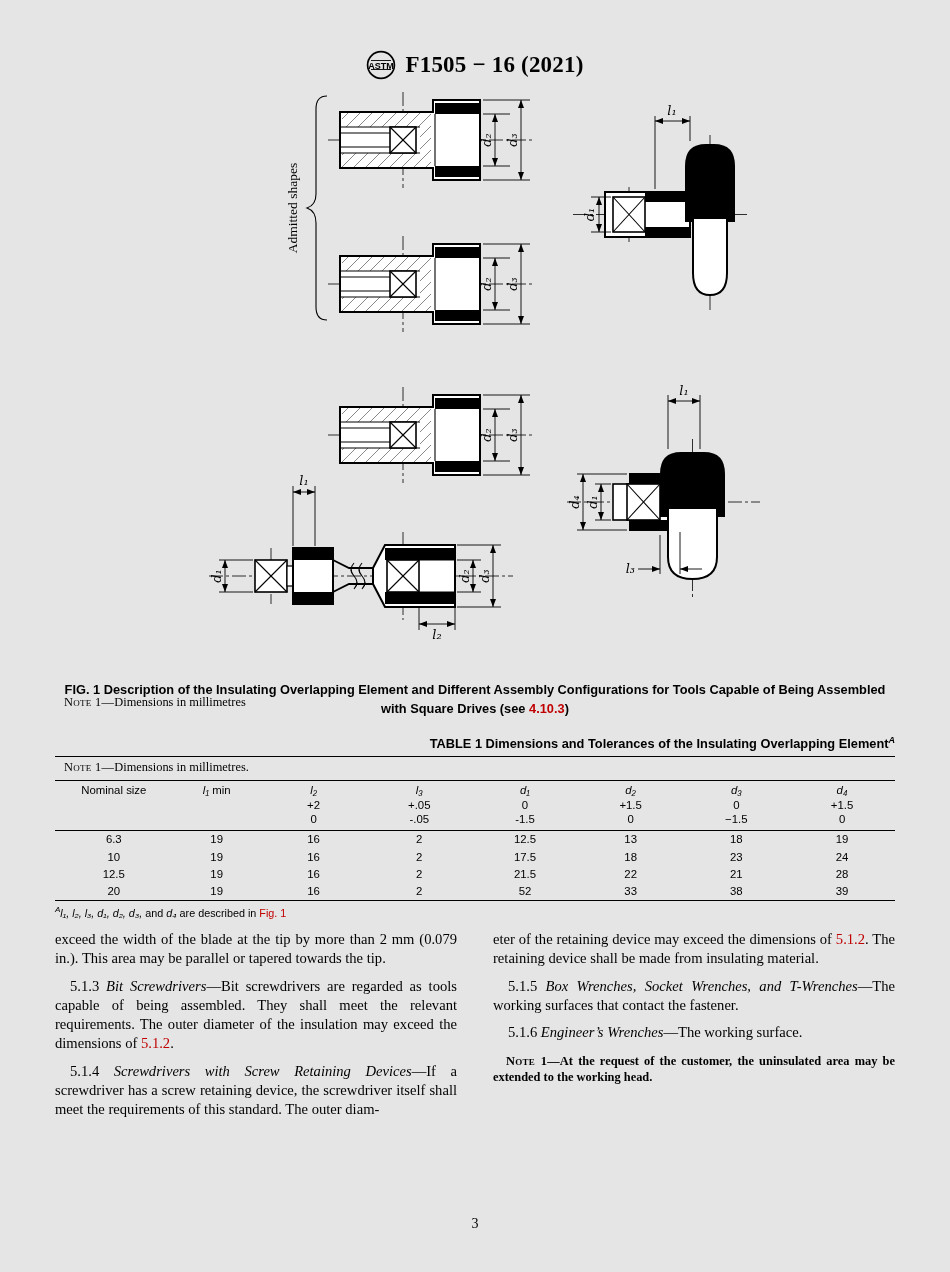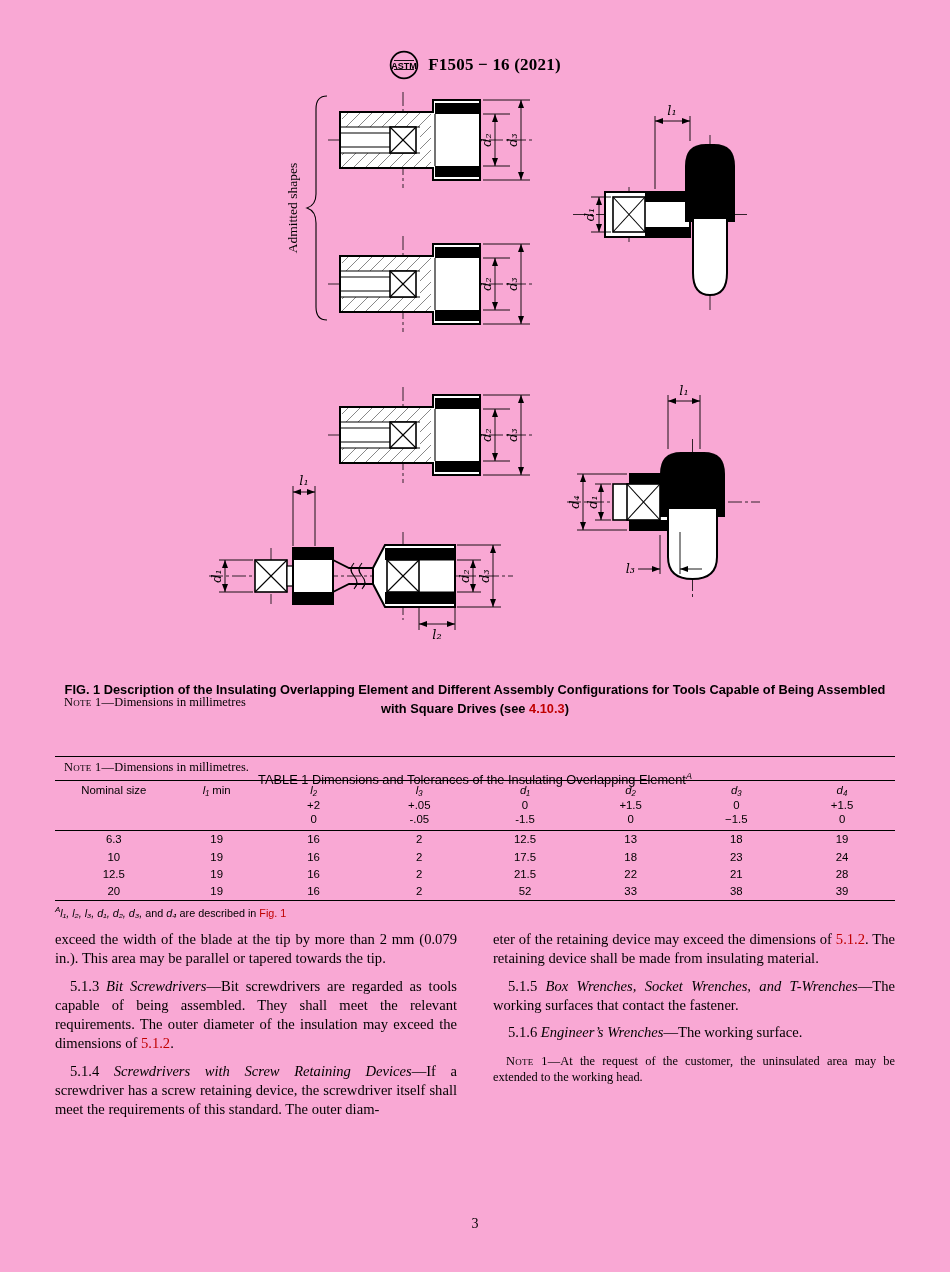--- a/index.html
+++ b/index.html
@@ -1,67 +1,67 @@
 <!DOCTYPE html>
 <html><head>
 <meta charset="utf-8">
 <style>
   html,body { margin:0; padding:0; background:#ffffff; }
   .page {
     position:relative; width:950px; height:1272px; margin:0 auto;
-    background:#f9a8d4; color:#000;
+    background:#e5e5e5; color:#000;
     font-family:"Liberation Serif","DejaVu Serif",serif;
     overflow:hidden;
   }
   
   .hdr { position:absolute; top:50px; left:0; width:100%;
          display:flex; justify-content:center; align-items:center; gap:9px; }
-  .doc-num { font-weight:bold; font-size:17px; letter-spacing:0.2px; }
+  .doc-num { font-weight:bold; font-size:23px; letter-spacing:0.2px; }
   
   .figwrap { position:absolute; left:55px; top:92px; width:840px; height:575px; }
   .oln  { fill:#fff; stroke:#000; stroke-width:2; }
   .blk  { fill:#000; stroke:none; }
   .thin { stroke:#000; stroke-width:1.1; fill:none; }
   .hat  { stroke:#555; stroke-width:0.7; }
   .cl   { stroke:#000; stroke-width:0.8; fill:none; stroke-dasharray:14 3 3 3; }
   .dim  { stroke:#000; stroke-width:0.9; fill:none; }
   .ah   { fill:#000; stroke:none; }
   .dl   { font:italic 13px "DejaVu Serif",serif; fill:#000; }
   .figtext { font:13.5px "Liberation Serif","DejaVu Serif",serif; fill:#000; }
   
   .note { font-size:12.4px; }
   .sc   { font-variant:small-caps; letter-spacing:0.3px; }
   .fig-note { position:absolute; left:64px; top:663px;margin-top:32px; }
   .fig-caption { position:absolute; left:55px; top:681px; width:840px; text-align:center;
     font-family:"Liberation Sans","DejaVu Sans",sans-serif; font-weight:bold;
     font-size:12.8px; line-height:1.45; }
   .xref { color:#c00000; text-decoration:none; cursor:pointer; }
   
-  .tbl-title { position:absolute; left:55px; top:735px; width:840px; text-align:center;
-    font-family:"Liberation Sans","DejaVu Sans",sans-serif; font-weight:normal; font-size:12.8px;margin-top:36px; }
+  .tbl-title { position:absolute; left:55px; top:735px; width:840px; text-align:right;
+    font-family:"Liberation Sans","DejaVu Sans",sans-serif; font-weight:bold; font-size:12.8px; }
   .tbl-title sup { font-style:italic; font-size:9px; }
   .tbl-block { position:absolute; left:55px; top:756px; width:840px; }
   .tbl-note { border-top:1px solid #000; padding:3px 0 5px 9px; }
   table.t1 { width:100%; border-collapse:collapse; border-top:1px solid #000; border-bottom:1px solid #000;
     font-family:"Liberation Sans","DejaVu Sans",sans-serif; font-size:11.4px; }
   table.t1 th { font-weight:normal; vertical-align:top; text-align:center;
     border-bottom:1px solid #000; padding:2px 2px 3px 2px; line-height:1.28; }
   table.t1 td { text-align:center; padding:1.5px 2px; line-height:1.25; }
   table.t1 .hsym { font-style:italic; }
   .tbl-footnote { padding-top:4px; font-family:"Liberation Sans","DejaVu Sans",sans-serif; font-size:10.8px; }
   .tbl-footnote sup { font-style:italic; font-size:8px; }
   .tbl-footnote i { }
   
   .bodycol { position:absolute; top:930px; width:402px; font-size:14.6px; line-height:1.32;
     text-align:justify; }
   .col1 { left:55px; } .col2 { left:493px; }
   .para { margin:0; }
   .para.sect { margin-top:8px; text-indent:15px; }
   .para i { font-style:italic; }
-  .bodynote { margin-top:11px; font-size:12.4px; line-height:1.3; text-indent:13px; }
+  .bodynote { margin-top:11px; font-size:12.4px; line-height:1.3; text-indent:13px;font-weight:bold; }
   
   .page-num { position:absolute; top:1216px; left:0; width:100%; text-align:center; font-size:14px; }
 </style>
 </head>
 <body>
 
 <div class="page">
 
   <div class="hdr">
     <svg width="30" height="30" viewBox="0 0 30 30">

